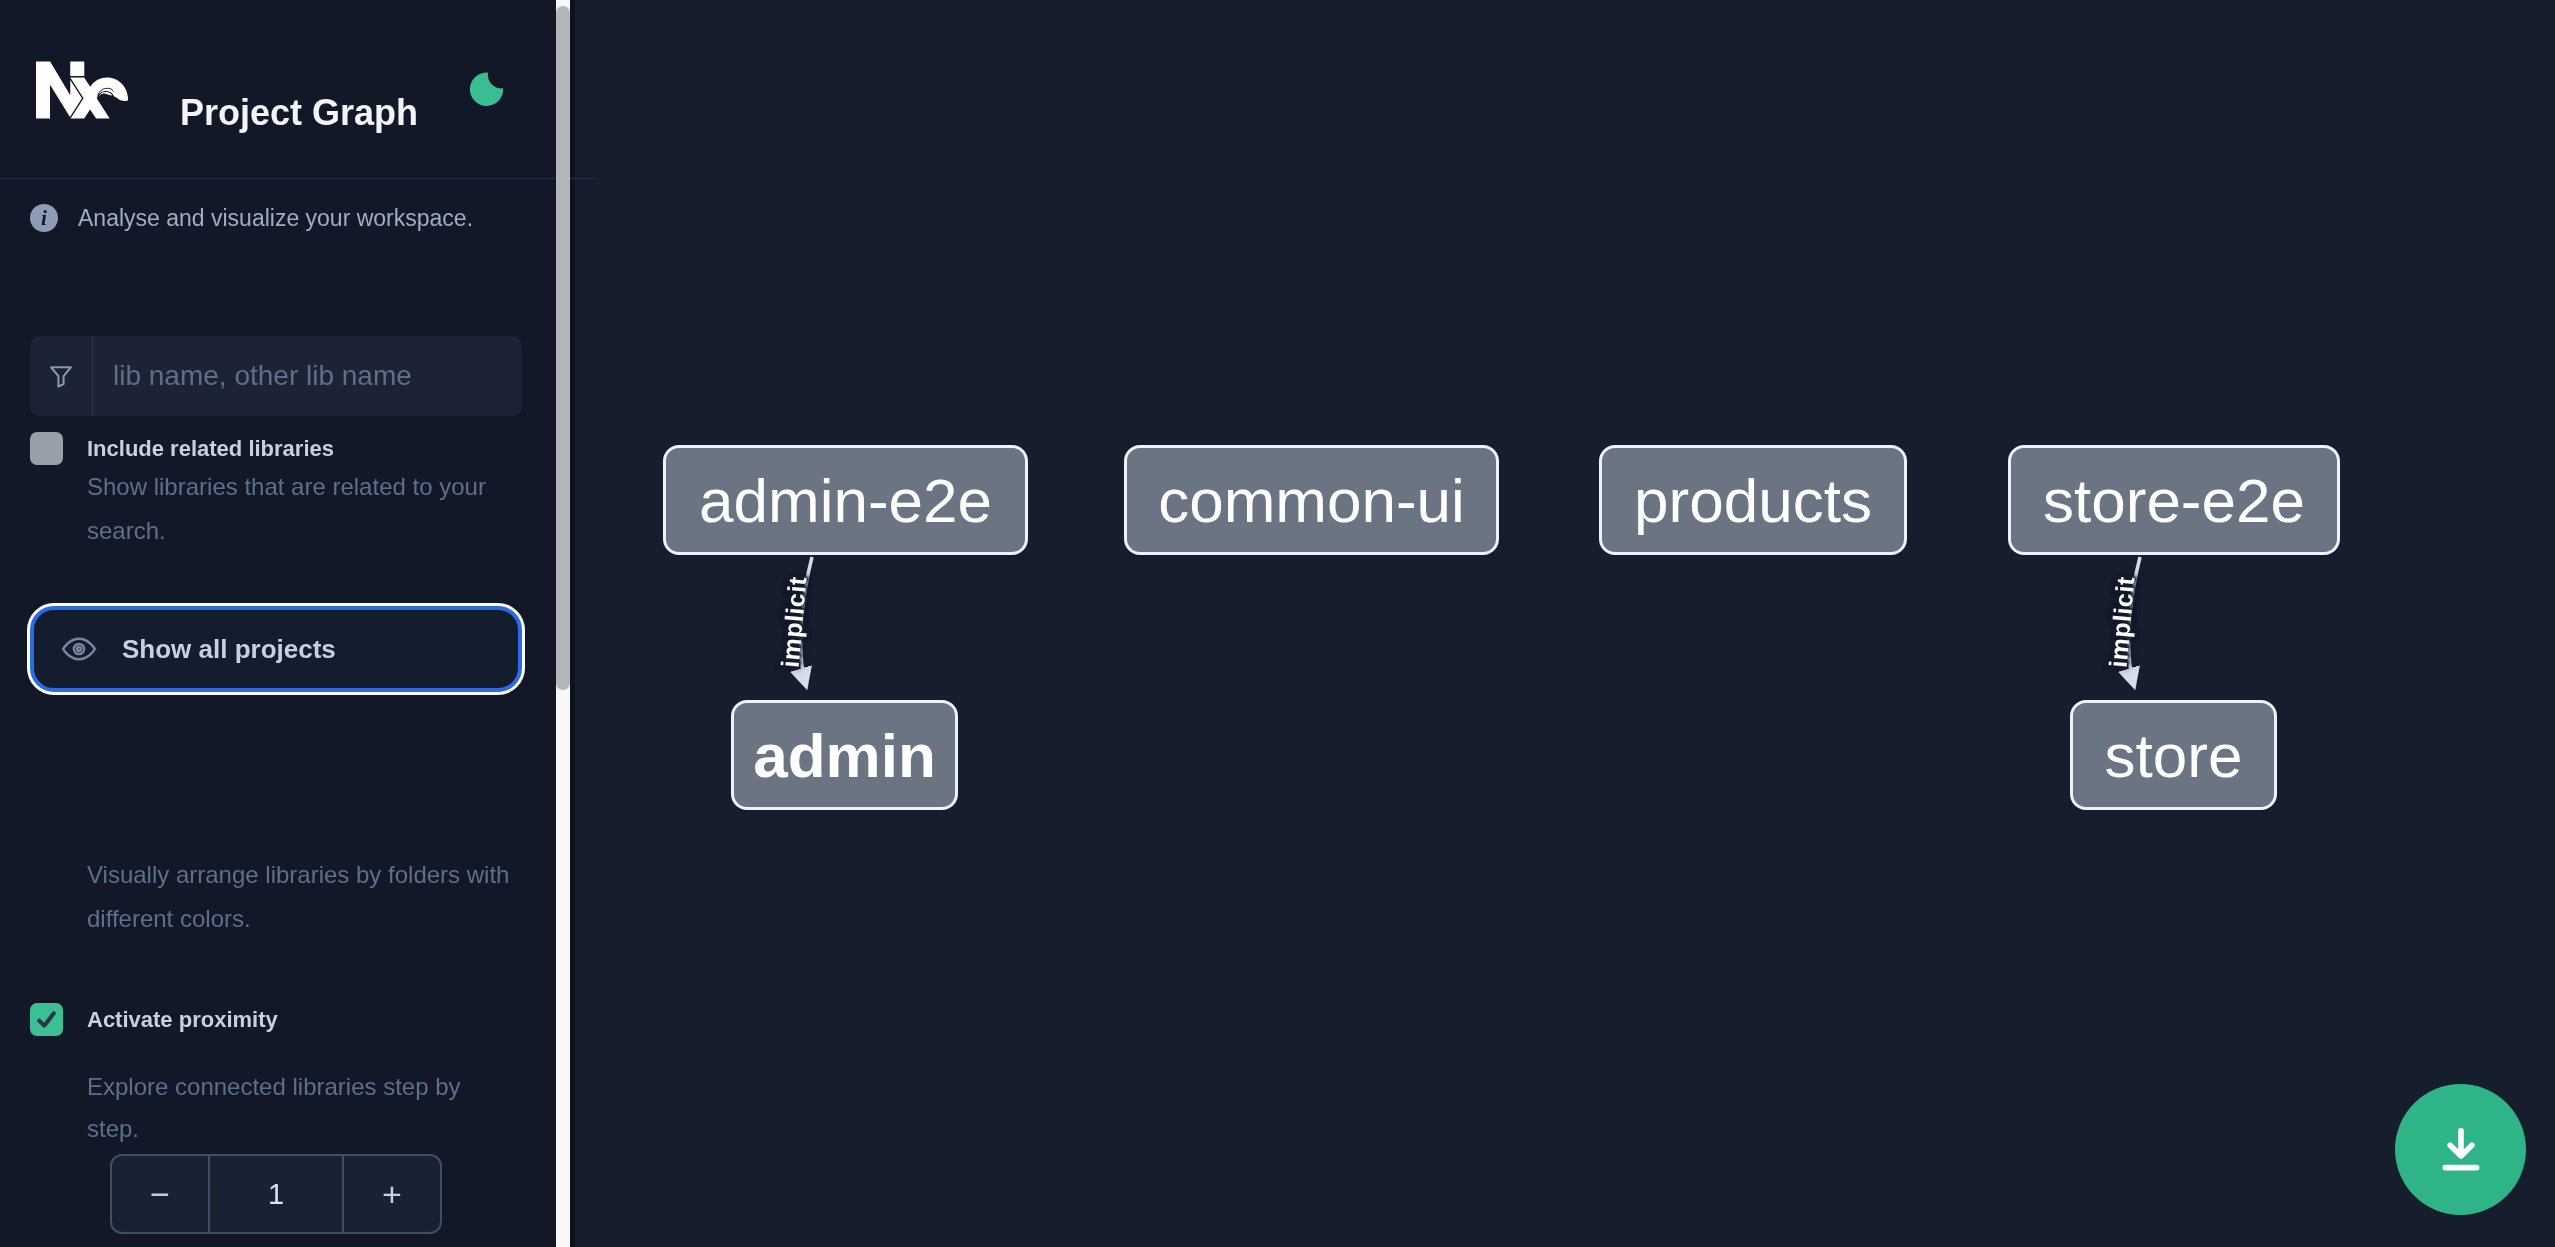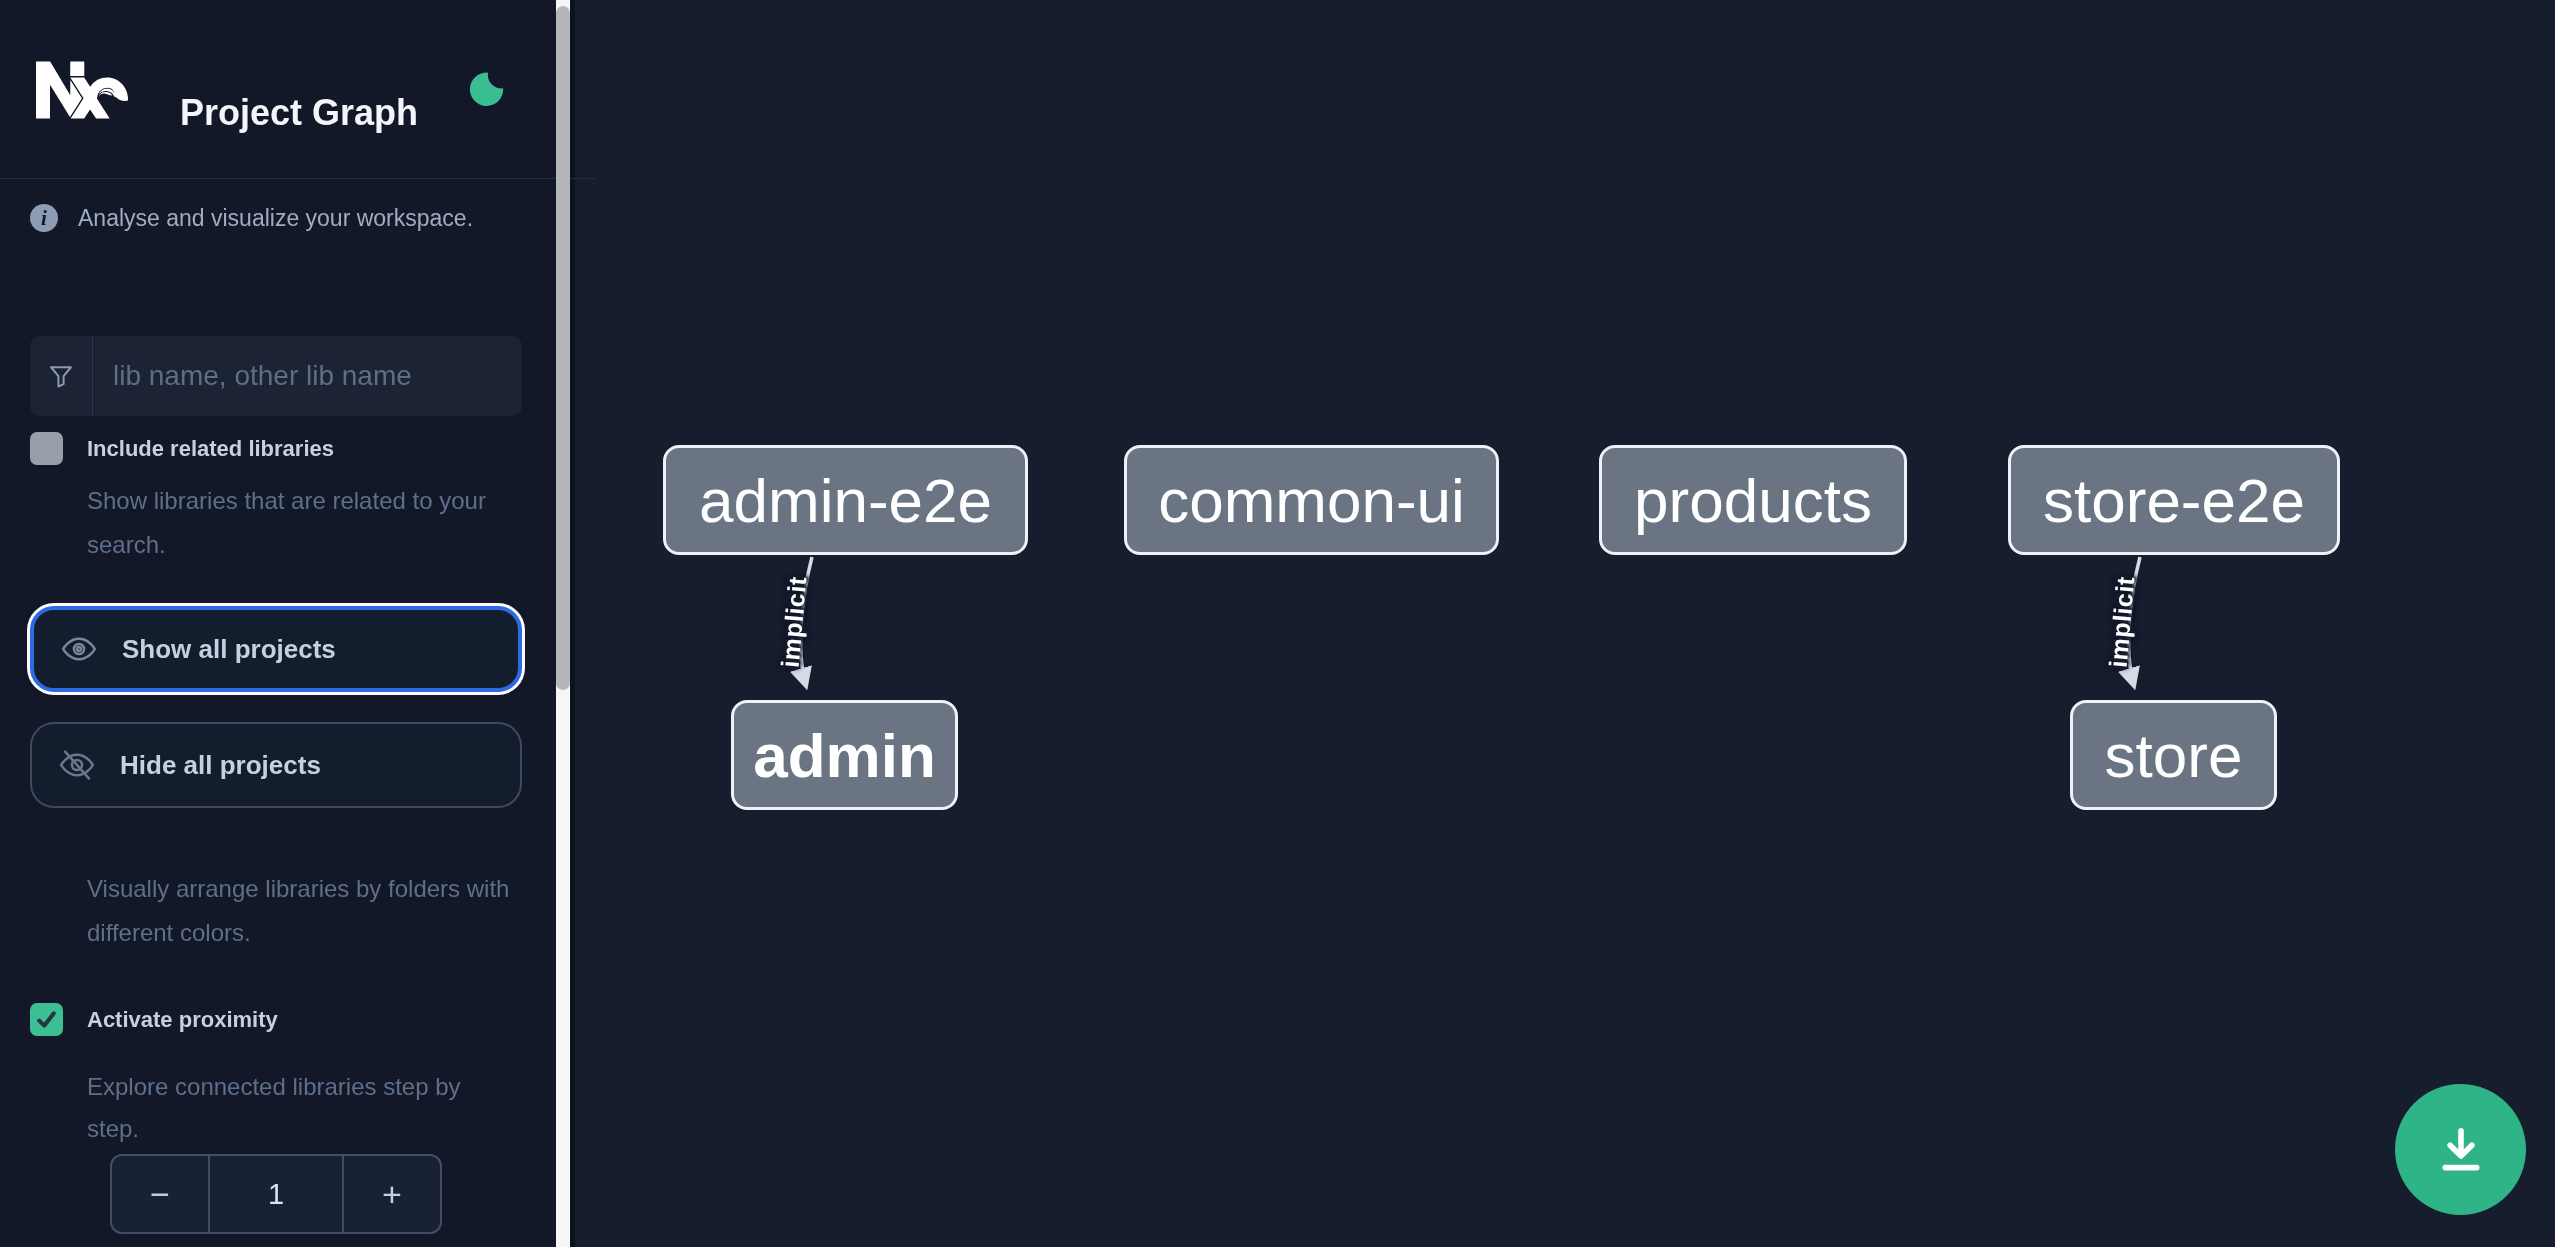--- a/index.html
+++ b/index.html
@@ -54,21 +54,21 @@
 
   .toggle{position:absolute;left:30px;width:486px;}
   .toggle-1{top:432px;} .toggle-2{top:853px;} .toggle-3{top:1003px;}
   .toggle-row{display:flex;align-items:center;gap:24px;cursor:pointer;}
   .checkbox{width:33px;height:33px;border-radius:7px;flex:0 0 auto;
             display:flex;align-items:center;justify-content:center;}
   .checkbox.gray{background:#979fab;}
   .checkbox.white{background:#ffffff;}
   .checkbox.green{background:#3cbf92;}
   .toggle-label{font-size:22px;font-weight:600;color:#c6d0e0;line-height:33px;}
-  .toggle-desc{margin-left:57px;margin-top:14px;font-size:24px;color:#5e6f8a;
+  .toggle-desc{margin-left:57px;font-size:24px;color:#5e6f8a;
                line-height:44px;width:430px;}
   .toggle-3 .toggle-desc{margin-top:30px;line-height:42px;}
 
   .btn{position:absolute;left:30px;width:492px;height:86px;box-sizing:border-box;
        border-radius:24px;display:flex;align-items:center;gap:24px;padding:0 0 0 26px;
        background:#141d2e;color:#c6d0e0;font-size:26px;font-weight:600;
        font-family:inherit;cursor:pointer;}
   .btn-show{top:606px;border:4px solid #2e6be2;box-shadow:0 0 0 3px #ffffff;}
   .btn-hide{top:722px;border:2px solid #3c4a61;}
   .btn .icon{flex:0 0 auto;display:flex;}
@@ -151,30 +151,20 @@
       <span class="icon">
         <svg width="38" height="38" viewBox="0 0 24 24" fill="none" stroke="#77879e" stroke-width="1.6">
           <path d="M2 12s3.6-6.5 10-6.5S22 12 22 12s-3.6 6.5-10 6.5S2 12 2 12z"></path>
           <circle cx="12" cy="12" r="3.2"></circle>
           <circle cx="12" cy="12" r="1.2"></circle>
         </svg>
       </span>
       <span>Show all projects</span>
     </button>
 
-    <button class="btn btn-hide">
-      <span class="icon">
-        <svg width="38" height="38" viewBox="0 0 24 24" fill="none" stroke="#69788f" stroke-width="1.6">
-          <path d="M2 12s3.6-6.5 10-6.5S22 12 22 12s-3.6 6.5-10 6.5S2 12 2 12z"></path>
-          <circle cx="12" cy="12" r="3.2"></circle>
-          <line x1="4.5" y1="3.5" x2="19.5" y2="20.5" stroke-linecap="round"></line>
-        </svg>
-      </span>
-      <span>Hide all projects</span>
-    </button>
 
     <div class="toggle toggle-2">
       <div class="toggle-desc">Visually arrange libraries by folders with different colors.</div>
     </div>
 
     <div class="toggle toggle-3">
       <div class="toggle-row">
         <span class="checkbox green">
           <svg width="27" height="27" viewBox="0 0 24 24" fill="none" stroke="#2b3446" stroke-width="3.6" stroke-linecap="round" stroke-linejoin="round">
             <polyline points="5.5 13 10 17.5 18.5 6.5"></polyline>

